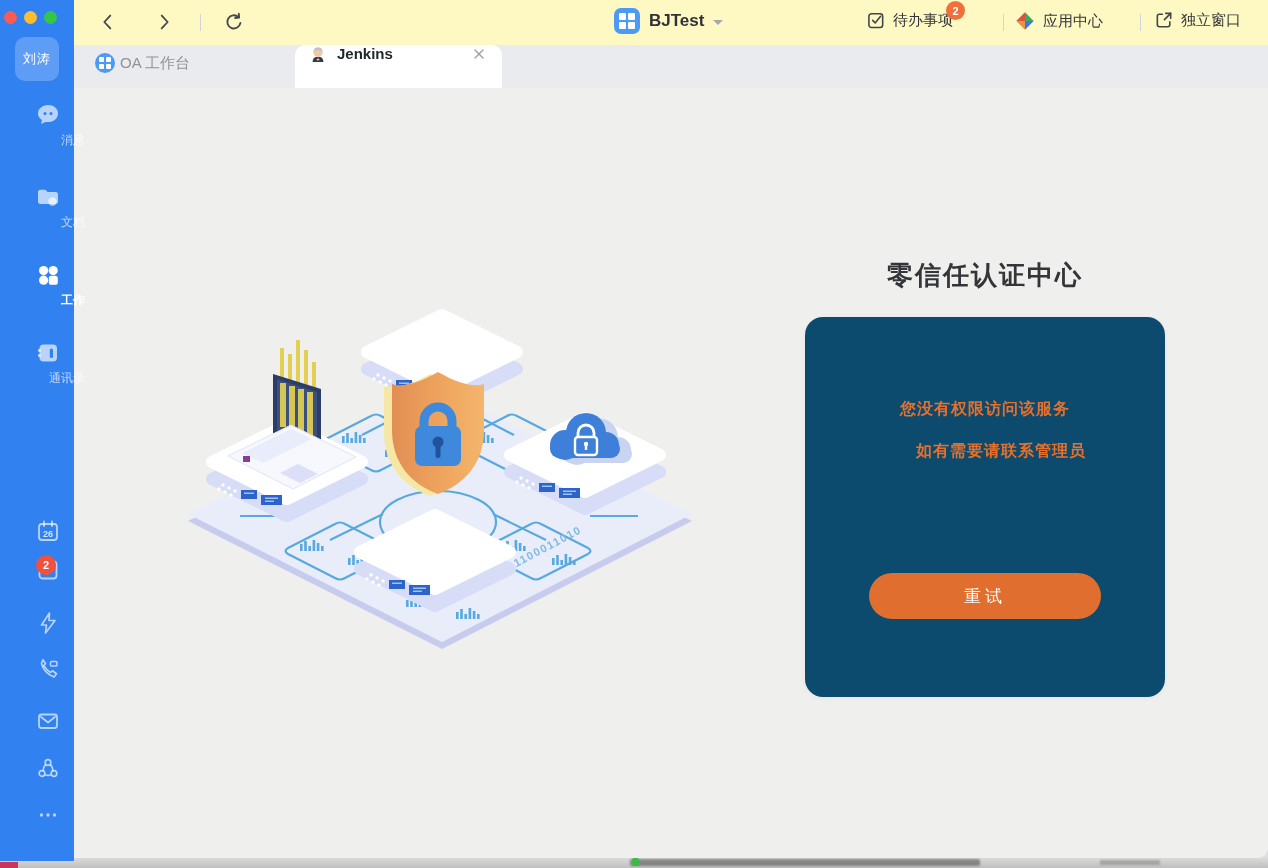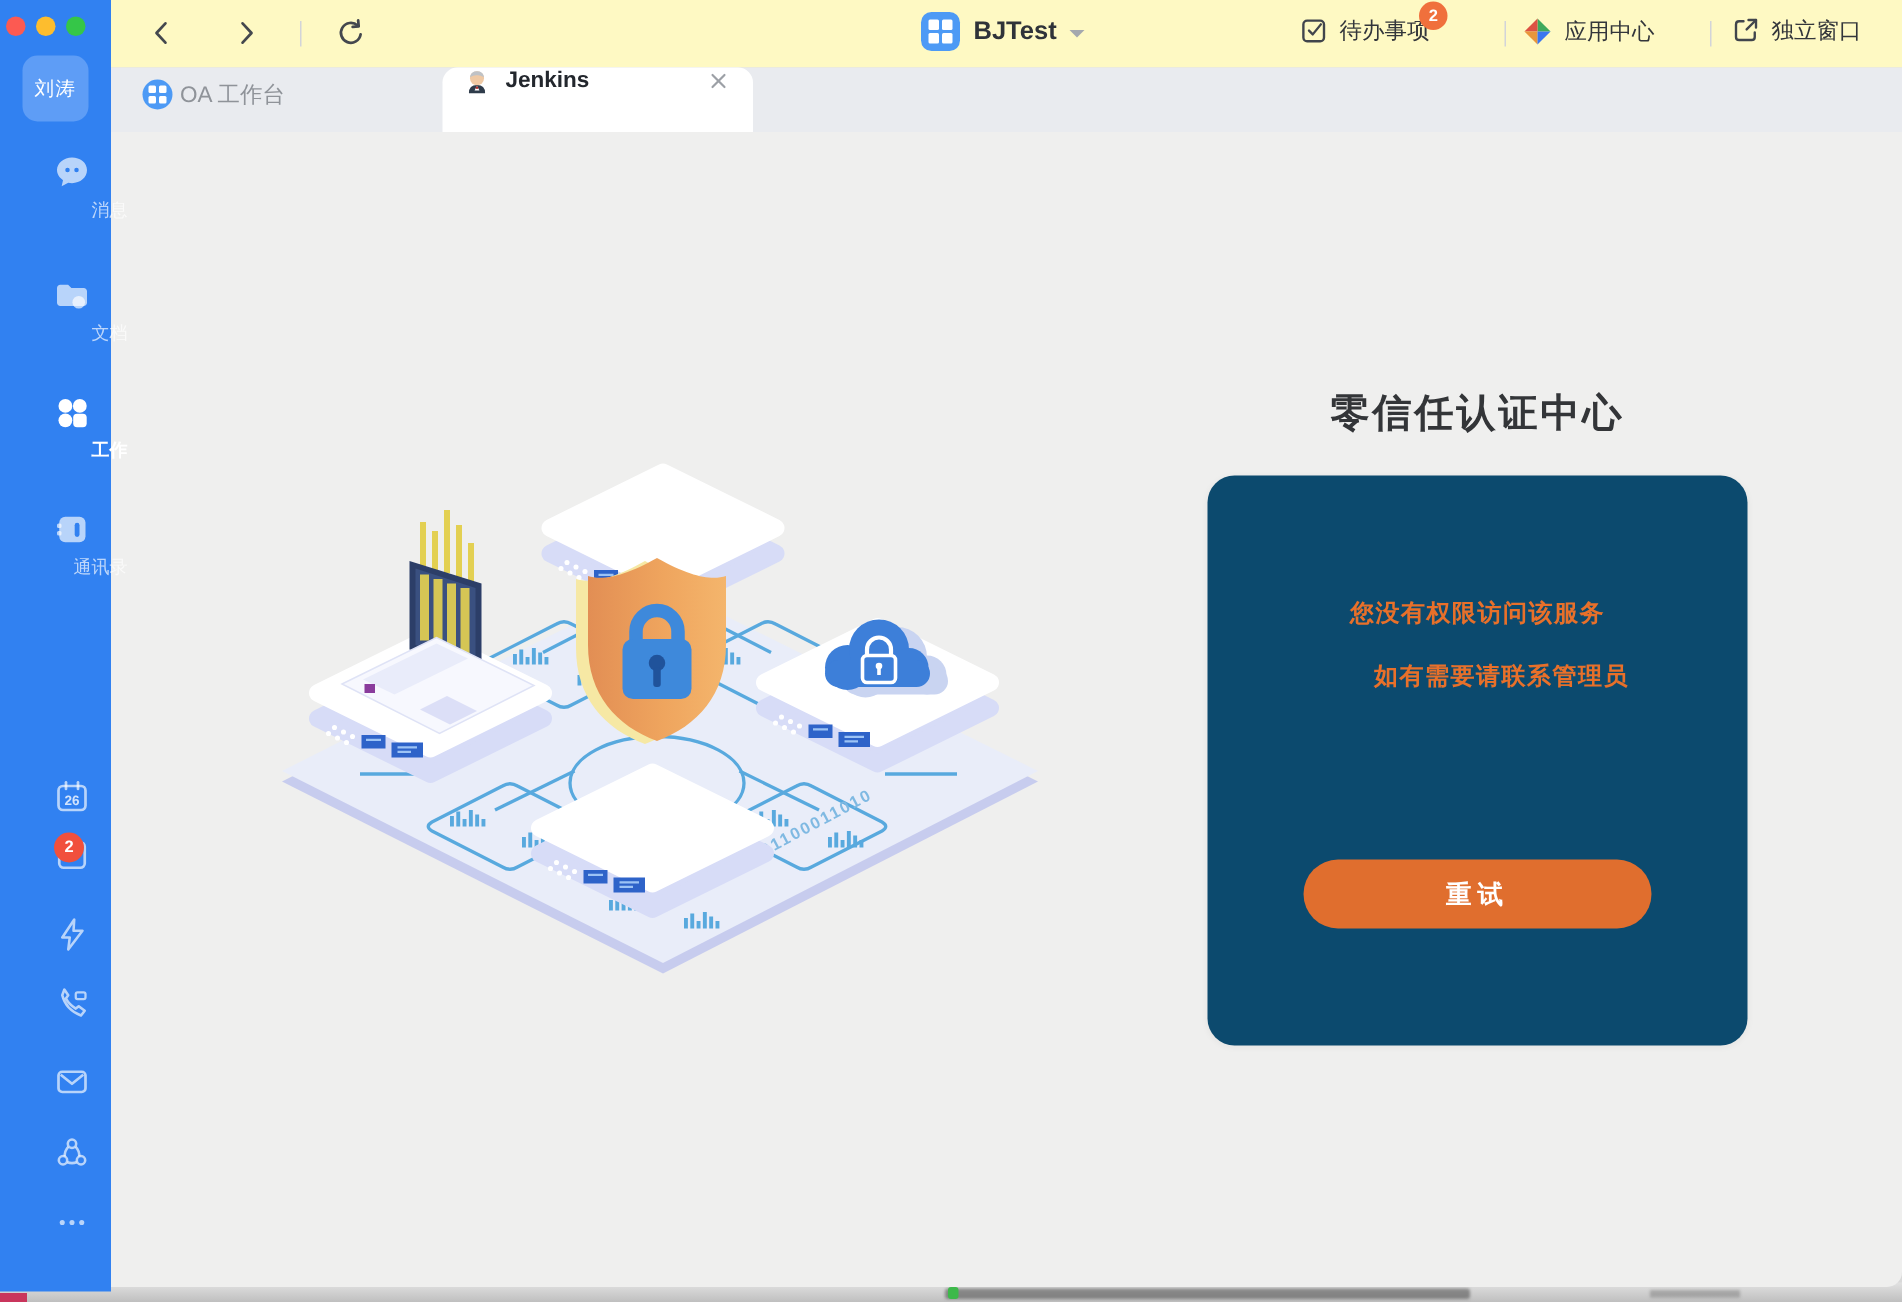--- a/index.html
+++ b/index.html
@@ -71,21 +71,21 @@
     z-index:1; border-bottom-right-radius:10px; }
   .illustration { position:absolute; left:106px; top:202px; width:520px; height:370px; }
   .main-title { position:absolute; left:731px; top:170px; width:360px; text-align:center;
     font-size:26px; font-weight:700; color:#333538; letter-spacing:2px; }
   .card { position:absolute; left:731px; top:229px; width:360px; height:380px; background:#0c4a6e;
     border-radius:18px; box-shadow:0 1px 5px rgba(31,35,41,.05); }
   .card .msg { position:absolute; left:0; width:360px; text-align:center;
     color:#E8702A; font-size:16px; font-weight:700; letter-spacing:1px; }
   .msg.l1 { top:82px; } .msg.l2 { top:124px;padding-left:32px; }
   .retry-btn { position:absolute; left:64px; top:256px; width:232px; height:46px; border:none;
-    border-radius:23px; background:#E06E2E; color:#fff; font-size:17px; font-weight:700;
+    border-radius:23px; background:#E06E2E; color:#fff; font-size:17px; font-weight:400;
     letter-spacing:4px; cursor:pointer; font-family:inherit; }
 
   svg { display:block; }
 </style>
 </head>
 <body>
 <div id="app">
 
   <div class="bottom-sliver">
     <div class="sliver-red"></div>

